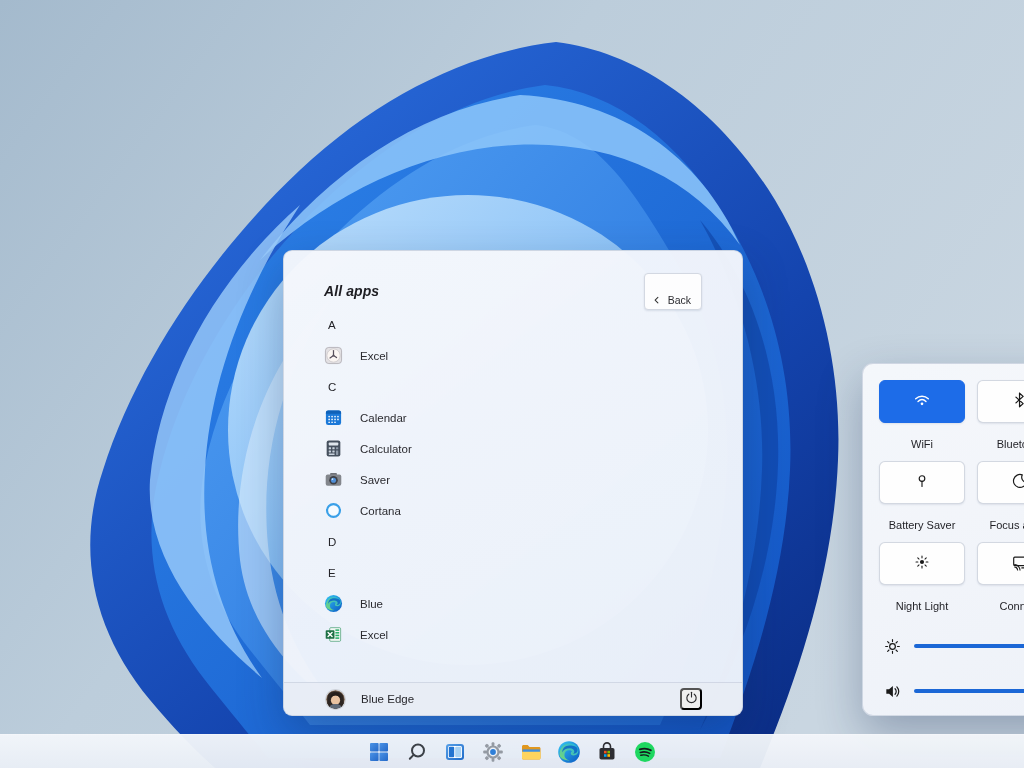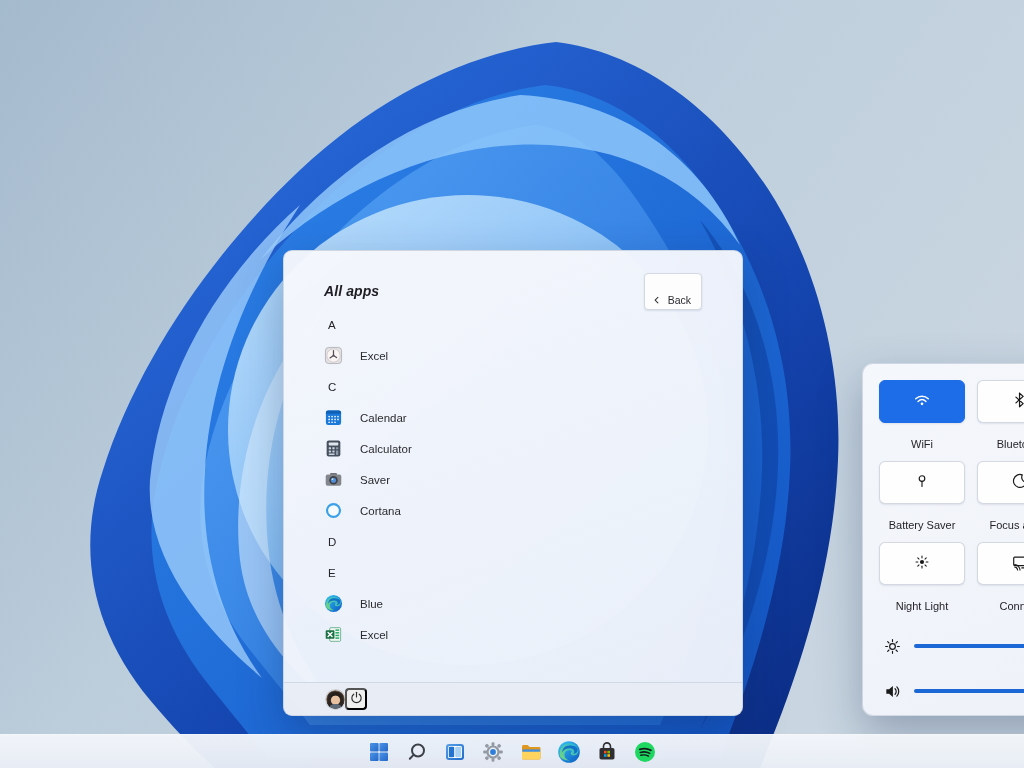--- a/index.html
+++ b/index.html
@@ -256,20 +256,21 @@
               </clipPath>
             </defs>
             <g clip-path="url(#avc)">
               <rect width="24" height="24" fill="#8a7460"></rect>
               <path d="M1.5 11 C1.5 4.5 6 1.5 12 1.5 C18 1.5 22.5 5 22.5 11.5 L22.5 24 L1.5 24 Z" fill="#2e2622"></path>
               <ellipse cx="12" cy="12.8" rx="5.8" ry="6.2" fill="#e8c2a0"></ellipse>
               <path d="M5.2 10 C5.6 4.8 8.8 3 12 3 C15.6 3 18.4 5.2 18.8 10.2 C16.4 8.4 14.6 7 12.2 7 C9.4 7 7.2 8.2 5.2 10 Z" fill="#241d19"></path>
               <path d="M3.5 24 C3.5 19.5 7.5 17.6 12 17.6 C16.5 17.6 20.5 19.5 20.5 24 Z" fill="#5f6a78"></path>
             </g>
           </svg></span></span>
+    <span class="user-name">Blue Edge</span>
     <button class="power-btn" id="power-slot">
         <span><svg viewBox="0 0 20 20">
             <line x1="10" y1="3" x2="10" y2="9.2" stroke="#2b2b2e" stroke-width="1.5" stroke-linecap="round"></line>
             <path d="M6.4 5.6 a6.2 6.2 0 1 0 7.2 0" fill="none" stroke="#2b2b2e" stroke-width="1.5" stroke-linecap="round"></path>
           </svg></span>
       </button>
   </div>
 </div>
 
 <div class="quick-settings">

